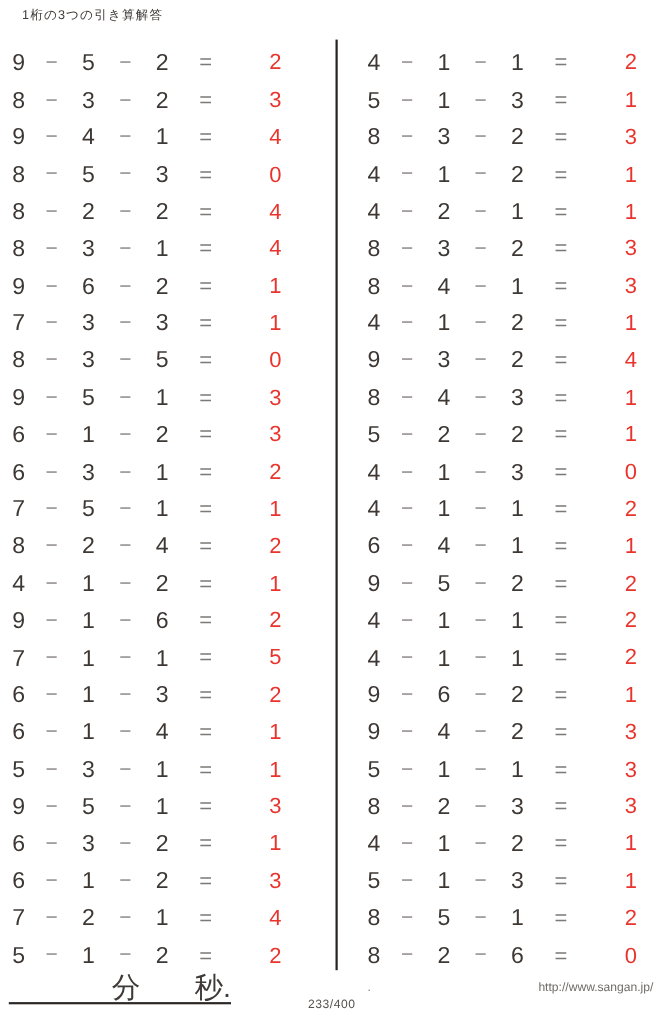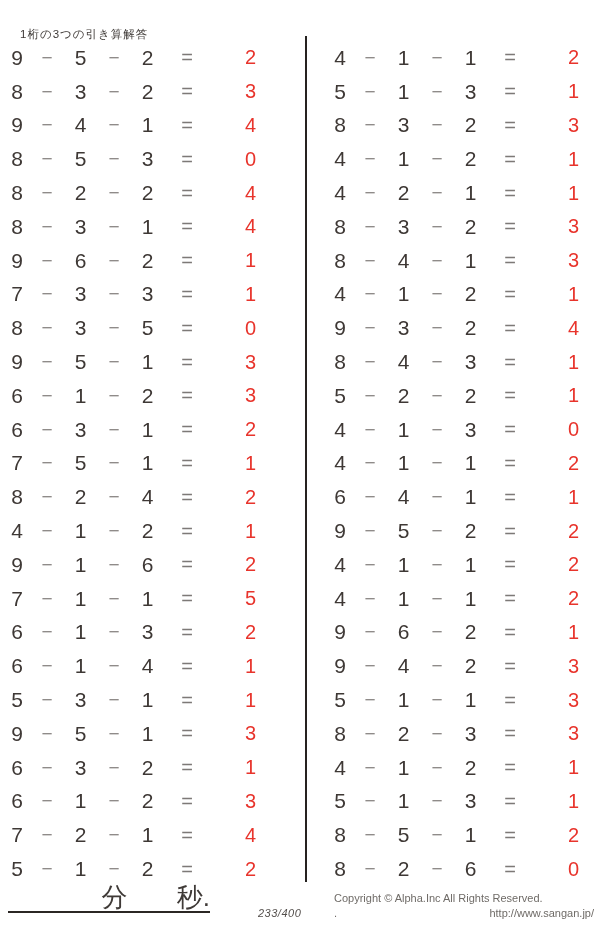--- a/index.html
+++ b/index.html
@@ -6,21 +6,21 @@
   .page{
     position:relative;
     width:600px;height:930px;
     background:#ffffff;
     font-family:"Liberation Sans","DejaVu Sans",sans-serif;
     overflow:hidden;
   }
   .header{
     position:absolute;left:20px;top:7px;
     font-size:11.5px;line-height:15.5px;
-    color:#3f3a37;letter-spacing:1px;margin-top:20px;
+    color:#3f3a37;letter-spacing:1px;
   }
   .divider{
     position:absolute;left:305px;top:36px;
     width:2px;height:846px;background:#262220;
   }
   .col{
     position:absolute;top:41px;width:272px;
   }
   .col-left{left:4px;}
   .col-right{left:327px;}
@@ -49,22 +49,22 @@
   .timebox{
     position:absolute;left:8px;top:884px;
     width:202px;height:27px;
     border-bottom:2px solid #2b2724;
     color:#3f3a37;
     font-size:26px;line-height:27px;text-align:right;
   }
   .timebox .min{margin-left:68px;}
   .timebox .sec{margin-left:42px;}
   .pageno{
-    position:absolute;left:258px;top:907px;
-    font-size:11px;color:#55504d;letter-spacing:.5px;font-style:italic;
+    position:absolute;left:280px;top:907px;
+    font-size:11px;color:#55504d;letter-spacing:.5px;
   }
   .copyright{
     position:absolute;left:334px;top:891px;width:260px;
     font-size:11px;line-height:15px;color:#6f6b67;
   }
   .copyright .line2{display:flex;justify-content:space-between;}
 </style>
 </head>
 <body>
 
@@ -532,20 +532,19 @@
     </div>
 
   <div class="timebox">
     <span class="min">分</span>
     <span class="sec">秒.</span>
   </div>
 
   <div class="pageno">233/400</div>
 
   <div class="copyright">
-    <div>Copyright ©  Alpha.Inc All Rights Reserved.</div>
     <div class="line2">
       <span>.</span>
       <span>http://www.sangan.jp/</span>
     </div>
   </div>
 
 </div>
 
 </body></html>

